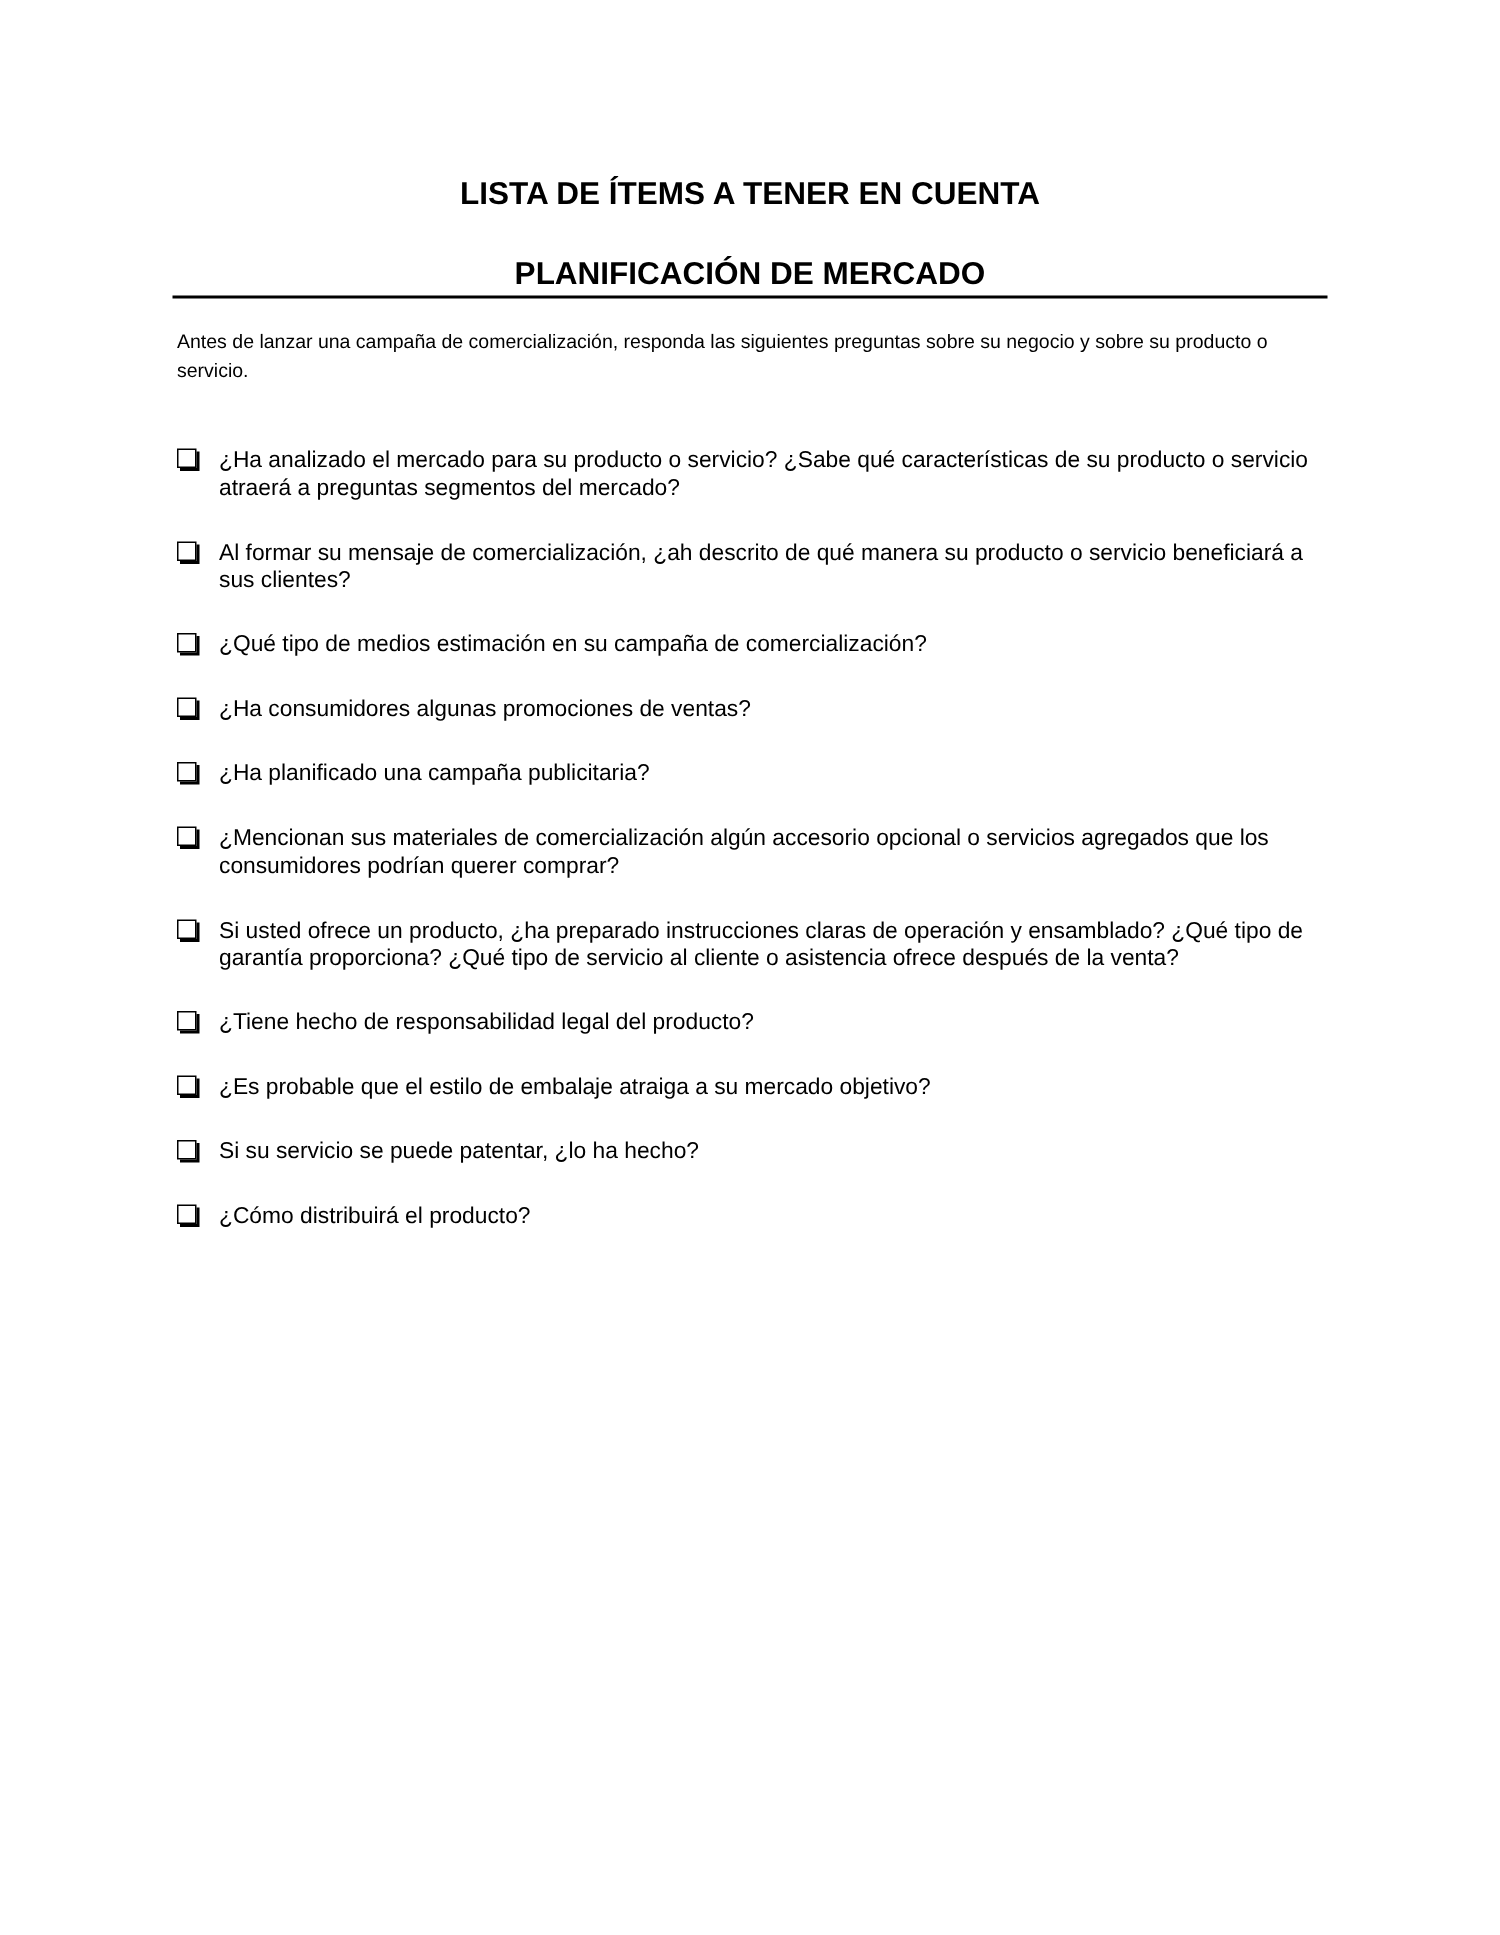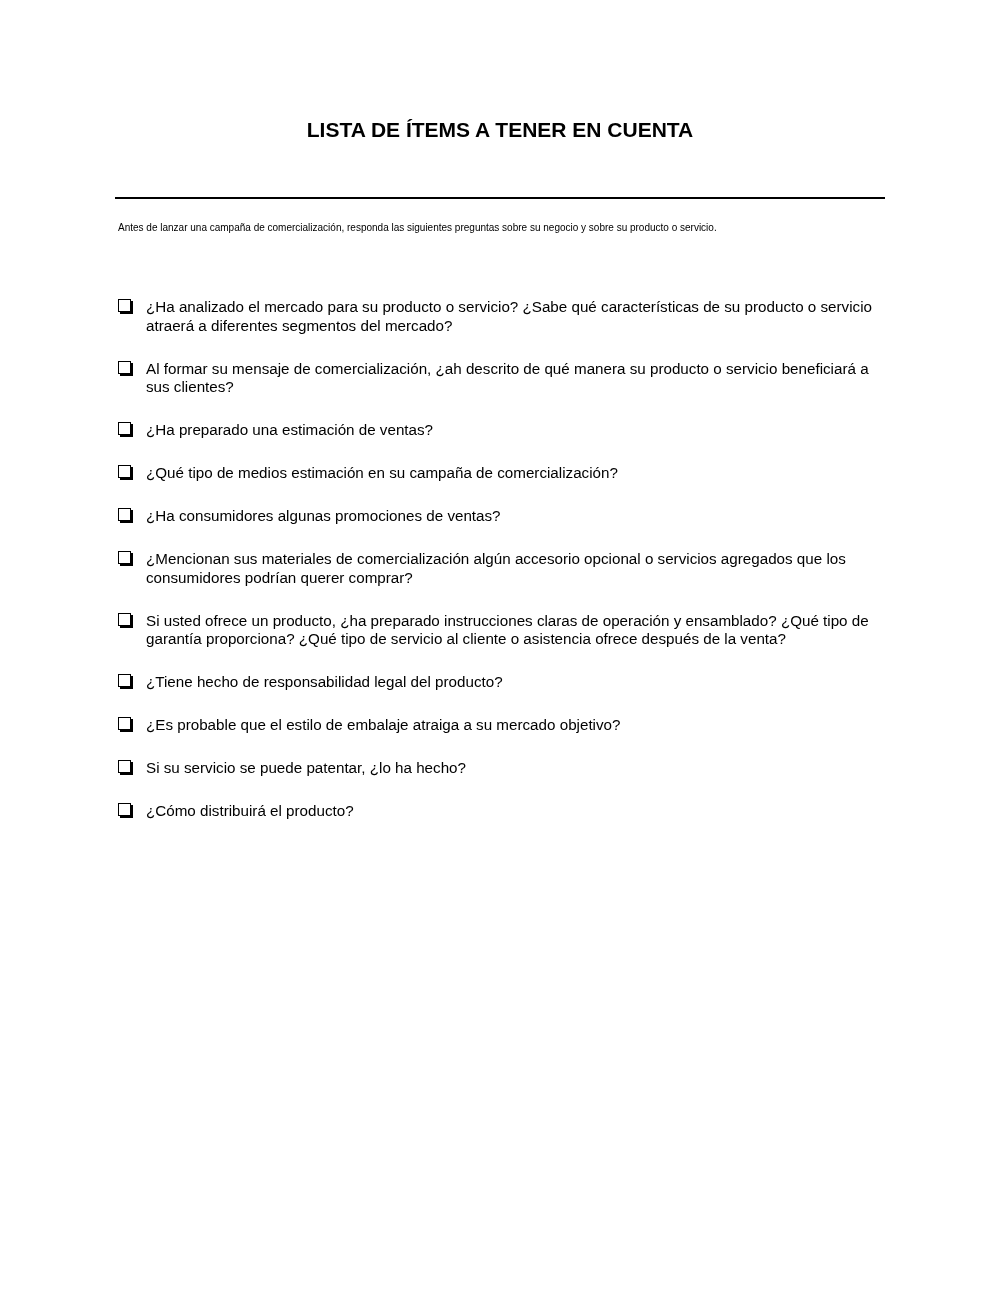--- a/index.html
+++ b/index.html
@@ -39,21 +39,21 @@
       width: 770px;
       top: 197px;
       height: 2px;
       background: #000000;
     }
     .intro {
       position: absolute;
       left: 118px;
       top: 219px;
       width: 770px;
-      font-size: 10px;
+      font-size: 13px;
       line-height: 18.5px;
     }
     .checklist {
       position: absolute;
       left: 118px;
       top: 298px;
       width: 770px;
       margin: 0;
       padding: 0;
       list-style: none;
@@ -80,43 +80,44 @@
     }
     .item-text {
       flex: 1 1 auto;
     }
   </style>
 </head>
 <body>
 
 <div class="page">
   <div class="title title-main">LISTA DE ÍTEMS A TENER EN CUENTA</div>
+  <div class="title title-sub">PLANIFICACIÓN DE MERCADO</div>
   <div class="rule"></div>
   <div class="intro">Antes de lanzar una campaña de comercialización, responda las siguientes preguntas sobre su negocio y sobre su producto o servicio.</div>
 
   <ul class="checklist">
     <li class="check-item">
       <span class="checkbox"></span>
-      <span class="item-text">¿Ha analizado el mercado para su producto o servicio? ¿Sabe qué características de su producto o servicio atraerá a diferentes segmentos del mercado?</span>
+      <span class="item-text">¿Ha analizado el mercado para su producto o servicio? ¿Sabe qué características de su producto o servicio atraerá a preguntas segmentos del mercado?</span>
     </li>
     <li class="check-item">
       <span class="checkbox"></span>
       <span class="item-text">Al formar su mensaje de comercialización, ¿ah descrito de qué manera su producto o servicio beneficiará a sus clientes?</span>
-    </li>
-    <li class="check-item">
-      <span class="checkbox"></span>
-      <span class="item-text">¿Ha preparado una estimación de ventas?</span>
     </li>
     <li class="check-item">
       <span class="checkbox"></span>
       <span class="item-text">¿Qué tipo de medios estimación en su campaña de comercialización?</span>
     </li>
     <li class="check-item">
       <span class="checkbox"></span>
       <span class="item-text">¿Ha consumidores algunas promociones de ventas?</span>
+    </li>
+    <li class="check-item">
+      <span class="checkbox"></span>
+      <span class="item-text">¿Ha planificado una campaña publicitaria?</span>
     </li>
     <li class="check-item">
       <span class="checkbox"></span>
       <span class="item-text">¿Mencionan sus materiales de comercialización algún accesorio opcional o servicios agregados que los consumidores podrían querer comprar?</span>
     </li>
     <li class="check-item">
       <span class="checkbox"></span>
       <span class="item-text">Si usted ofrece un producto, ¿ha preparado instrucciones claras de operación y ensamblado? ¿Qué tipo de garantía proporciona? ¿Qué tipo de servicio al cliente o asistencia ofrece después de la venta?</span>
     </li>
     <li class="check-item">

